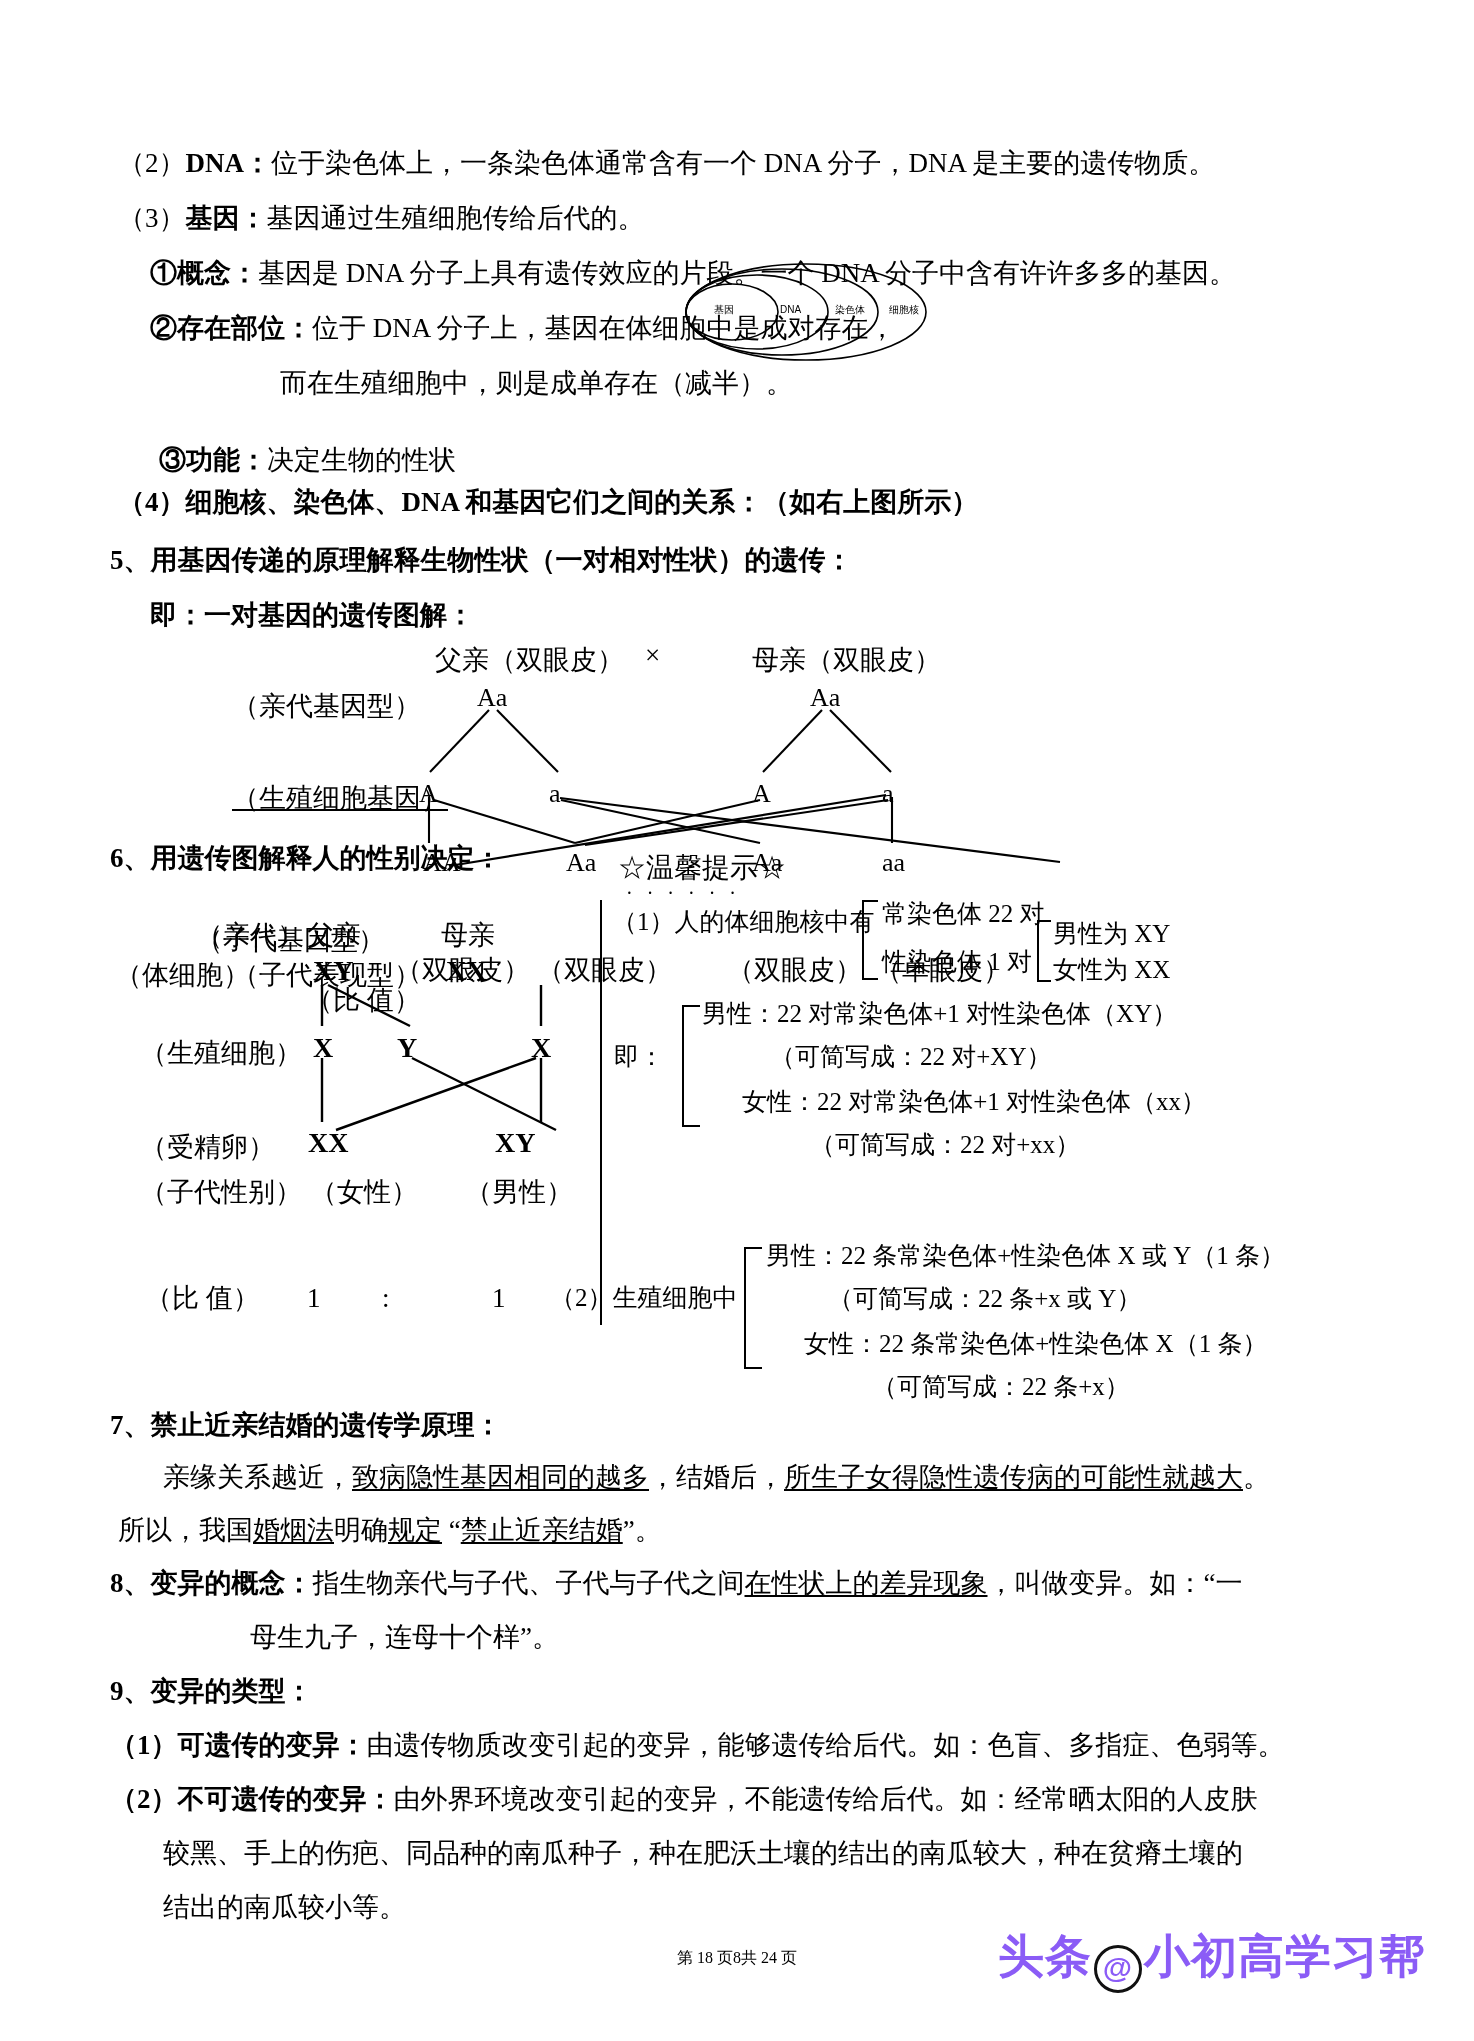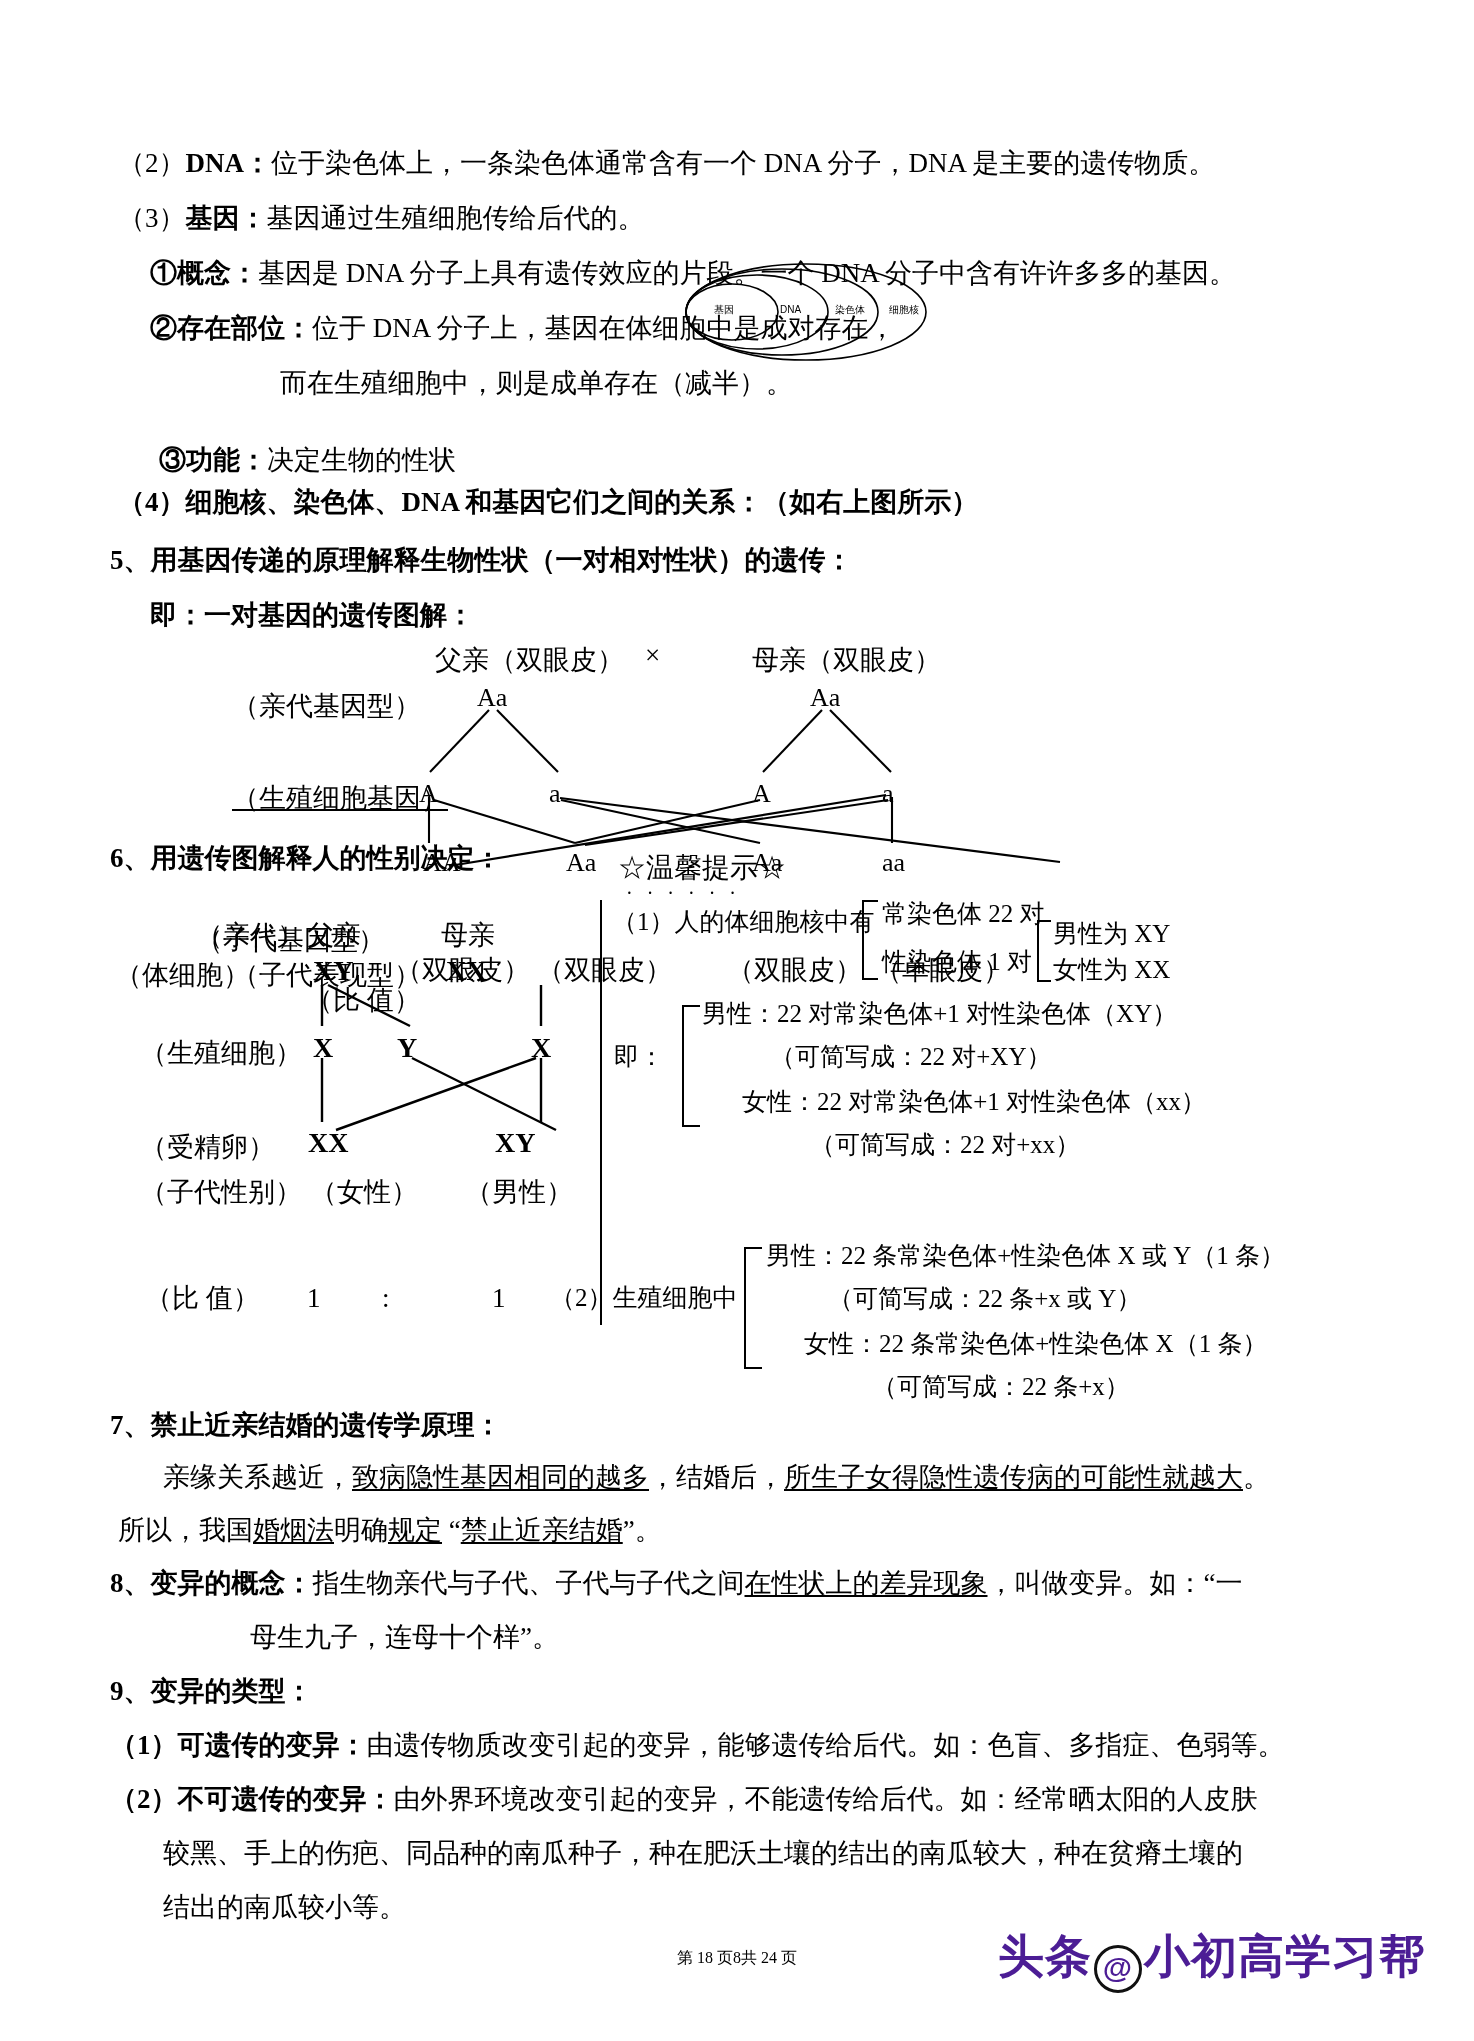--- a/index.html
+++ b/index.html
@@ -36,21 +36,21 @@
   .glb{position:absolute;font-family:"Liberation Serif","DejaVu Serif",serif;
       font-size:28px;font-weight:bold;white-space:nowrap;}
 
   
   .brace{position:absolute;border-left:2px solid #000;border-top:2px solid #000;
          border-bottom:2px solid #000;}
   .vrule{position:absolute;background:#000;width:2px;}
 
   
   #watermark{position:absolute;right:48px;bottom:48px;font-size:46px;font-weight:bold;
-    font-family:"Liberation Sans","DejaVu Sans",sans-serif;letter-spacing:1px;color:#4c1d95;}
+    font-family:"Liberation Sans","DejaVu Sans",sans-serif;letter-spacing:1px;color:#8b5cf6;}
   #watermark .at{display:inline-block;border:3px solid #111;border-radius:50%;
     width:42px;height:42px;line-height:40px;text-align:center;font-size:30px;margin:0 2px;
     vertical-align:-6px;}
   #page-footer{position:absolute;left:0;top:1902px;width:1474px;text-align:center;
     font-size:16px;}
 </style>
 </head>
 <body>
 
 <div class="page">

